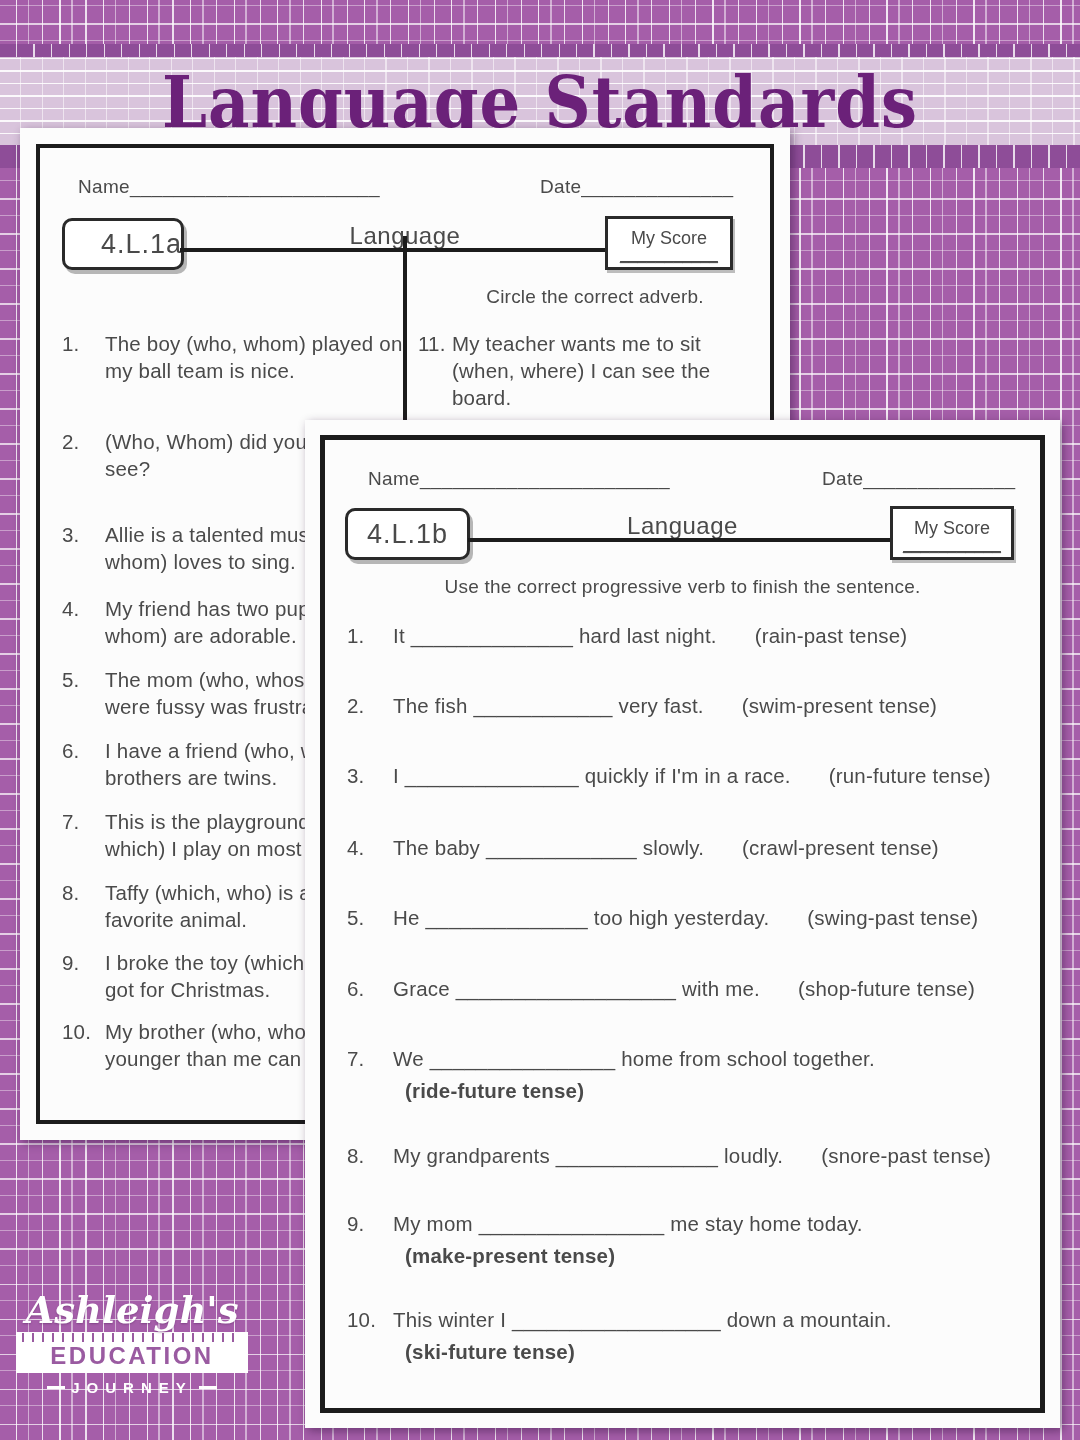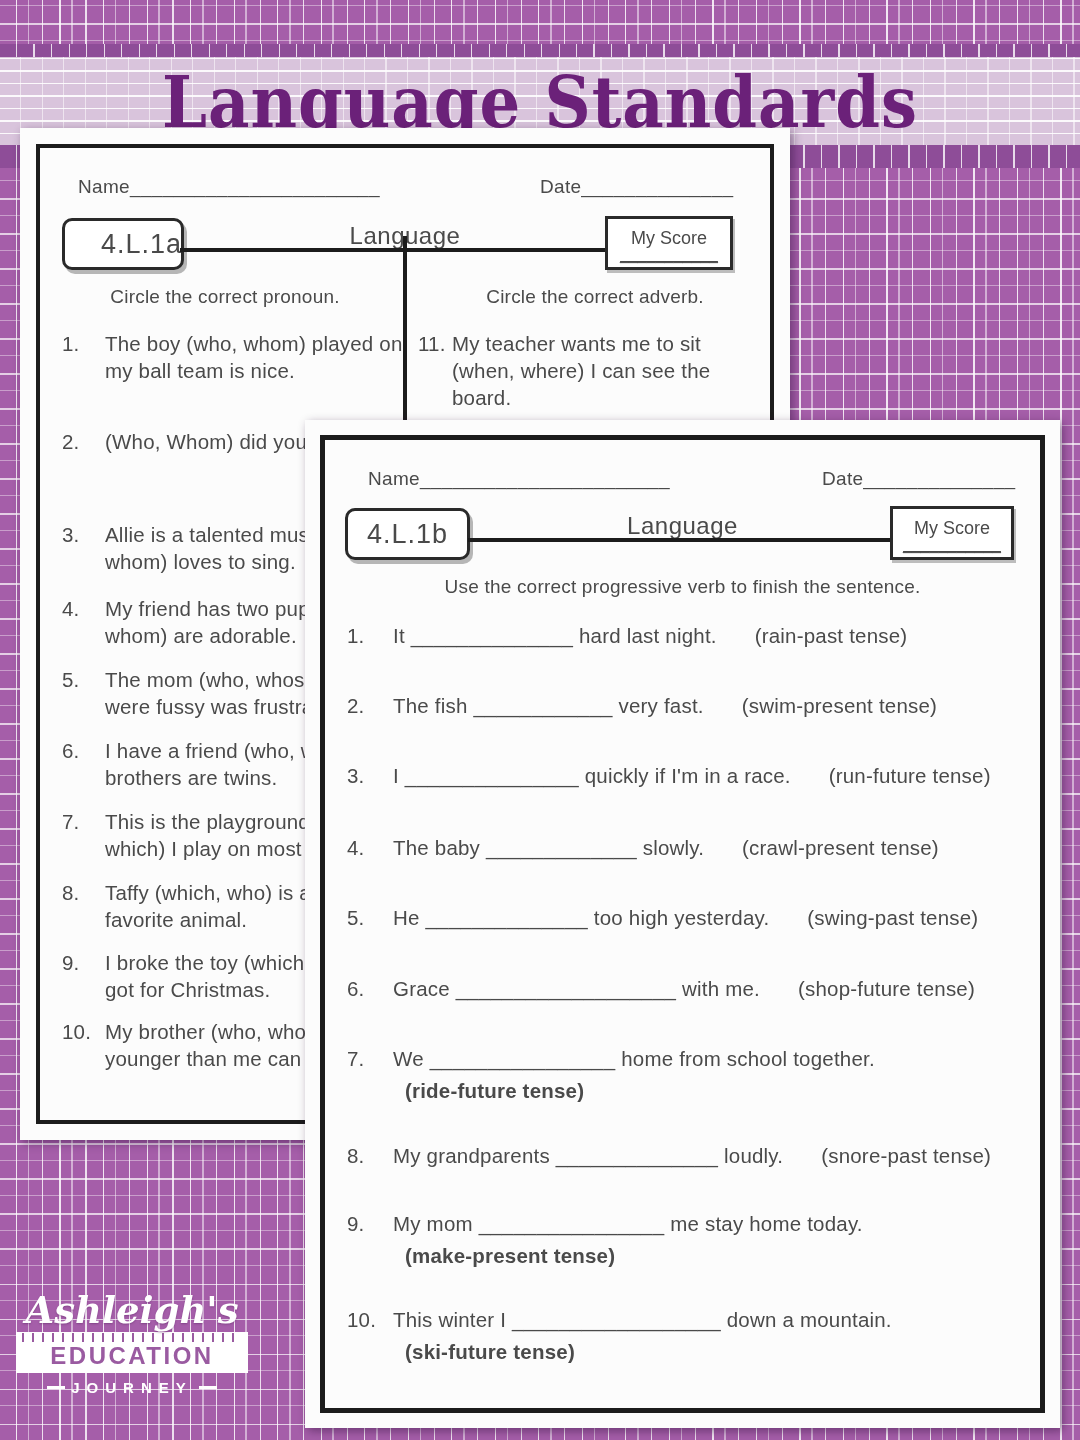--- a/index.html
+++ b/index.html
@@ -93,34 +93,34 @@
       <span>4.L.1a</span>
     </div>
     <div class="subject" style="top:94px;">Language</div>
     <div class="connector" style="left:160px;top:120px;width:428px;"></div>
     <div class="divider" style="left:383px;top:108px;height:889px;"></div>
     <div class="scorebox" style="left:585px;top:88px;width:128px;height:54px;">
       <span>My Score</span>
       <span class="scoreline">___________</span>
     </div>
 
-    <div class="instr" style="left:40px;top:158px;width:330px;">Circle the correct pronoun.</div>
     <div class="instr" style="left:400px;top:158px;width:350px;">Circle the correct adverb.</div>
 
     <div class="q s1q" style="top:202px;">
       <span class="qnum">1.</span>
       <span class="qtext">
           <span>The boy (who, whom) played on</span>
           <span>my ball team is nice.</span>
         </span>
     </div>
     <div class="q s1q" style="top:300px;">
       <span class="qnum">2.</span>
       <span class="qtext">
           <span>(Who, Whom) did you nee</span>
+          <span>see?</span>
         </span>
     </div>
     <div class="q s1q" style="top:393px;">
       <span class="qnum">3.</span>
       <span class="qtext">
           <span>Allie is a talented musicic</span>
           <span>whom) loves to sing.</span>
         </span>
     </div>
     <div class="q s1q" style="top:467px;">

